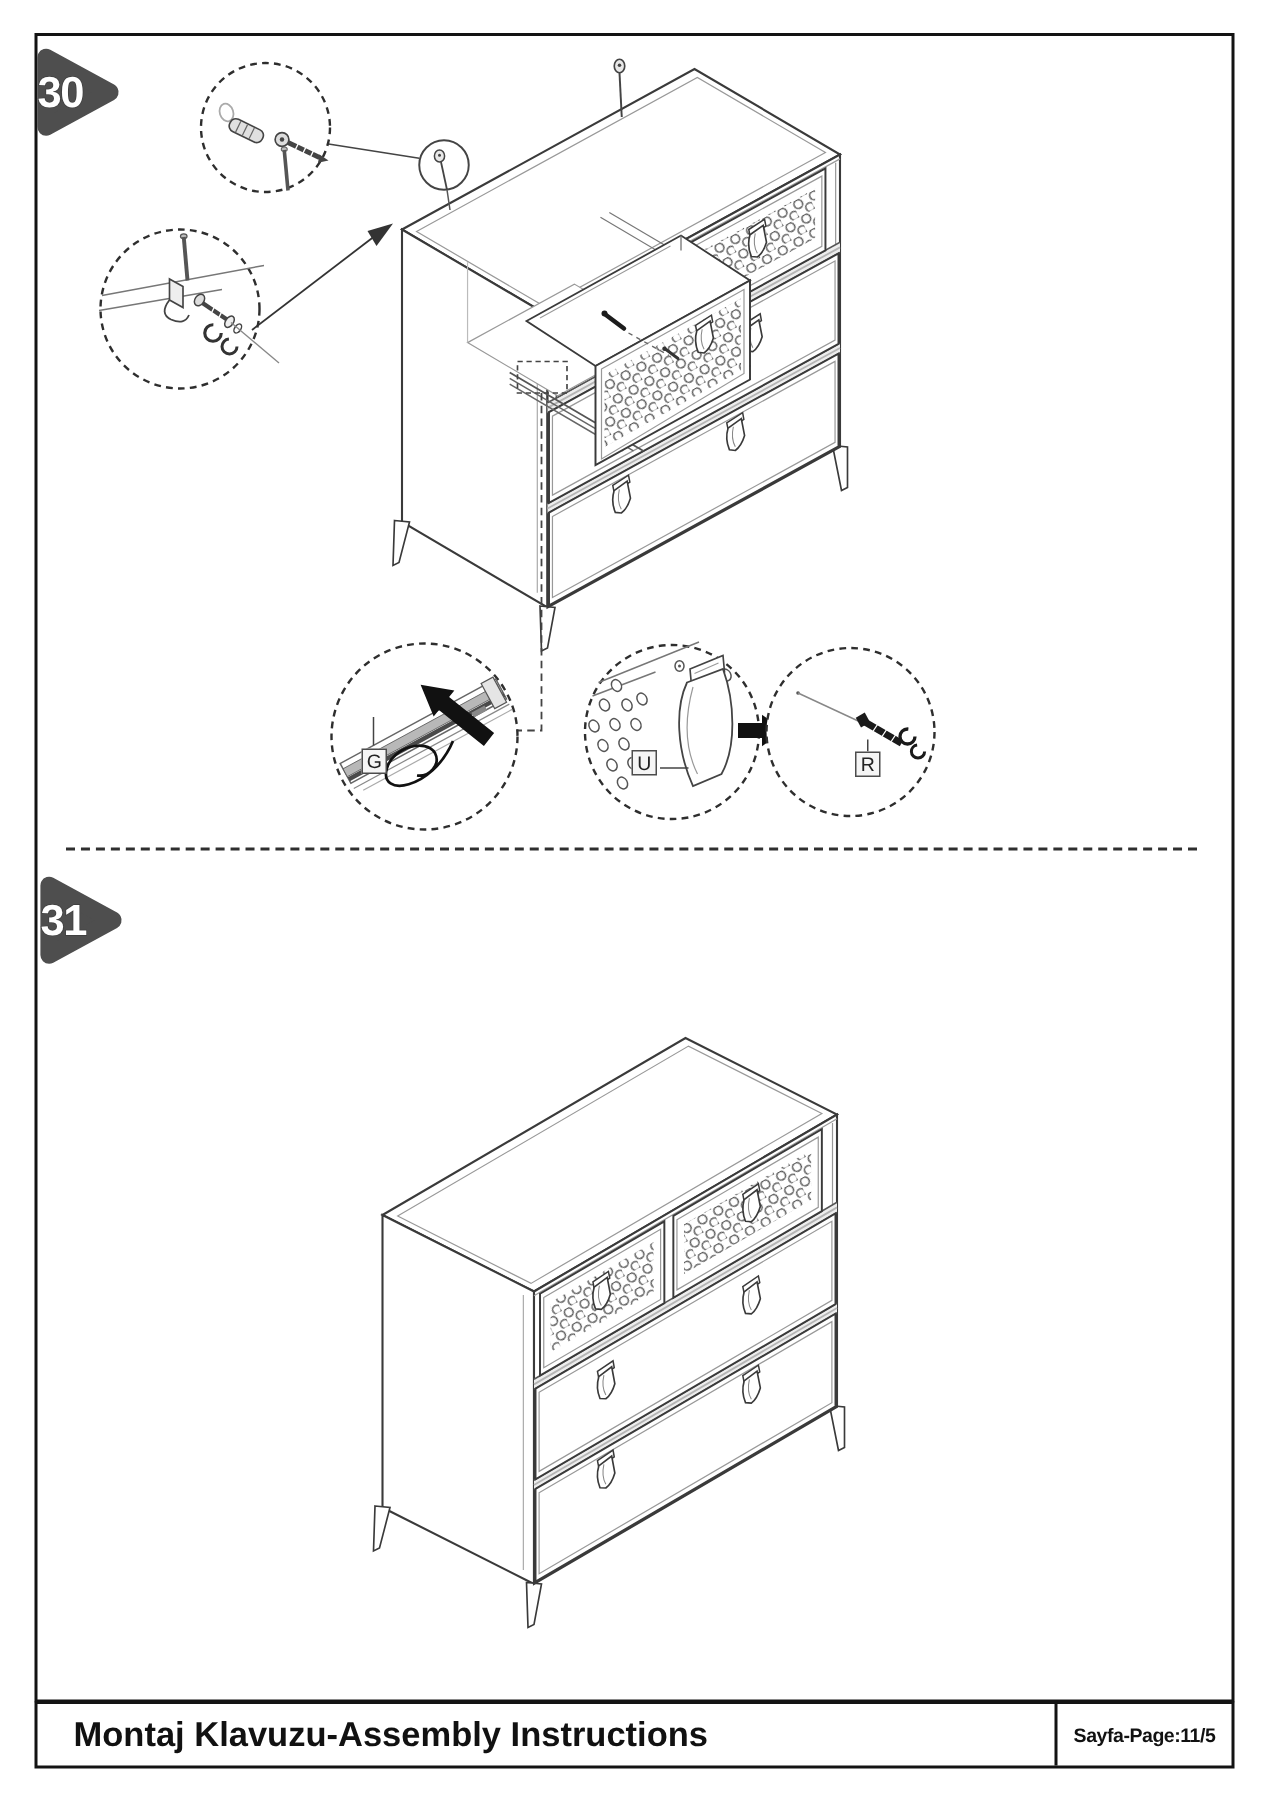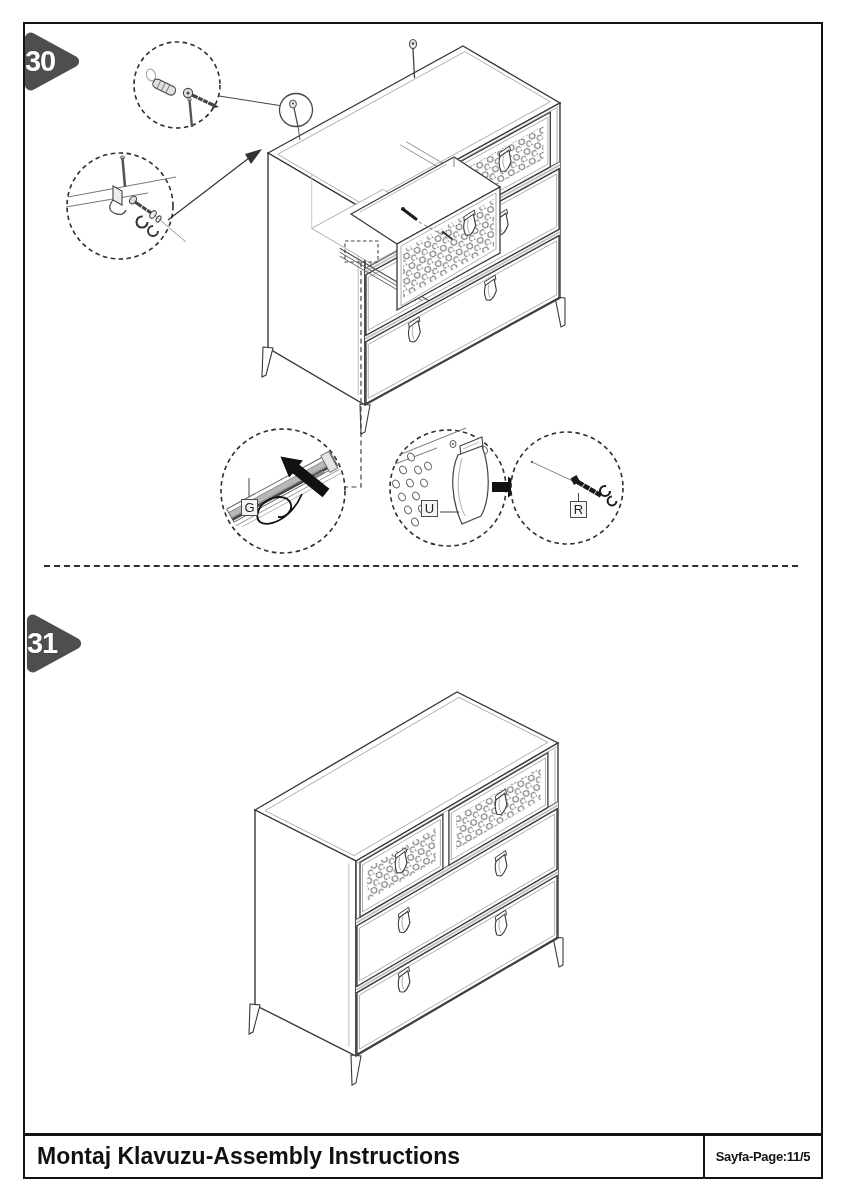--- a/index.html
+++ b/index.html
@@ -4,30 +4,30 @@
 <style>
   html,body{margin:0;padding:0;background:#fff;}
   body{width:849px;height:1200px;position:relative;font-family:"Liberation Sans",sans-serif;overflow:hidden;}
   .page{position:absolute;inset:0;background:#fff;}
   .page-border{position:absolute;left:23px;top:22px;width:800px;height:1113px;border:2px solid #131313;box-sizing:border-box;background:transparent;}
   svg.art{position:absolute;left:0;top:0;width:849px;height:1200px;z-index:2;}
   .badge{position:absolute;width:58px;height:63px;z-index:3;}
   .badge svg{width:100%;height:100%;}
   .badge text{font-family:"Liberation Sans",sans-serif;font-weight:bold;font-size:30px;letter-spacing:-1px;fill:#fff;stroke:#3d3d3d;stroke-width:1;paint-order:stroke;}
   #badge30{left:23px;top:30px;}
-  #badge31{left:25px;top:612px;}
+  #badge31{left:25px;top:582px;}
   .separator{position:absolute;left:44px;top:565px;width:754px;border-top:2px dashed #2f2f2f;z-index:2;}
   .plabel{position:absolute;width:17px;height:17px;border:1px solid #4c4c4c;background:#f5f5f5;color:#222;
           font-size:13px;display:flex;align-items:center;justify-content:center;z-index:4;box-sizing:border-box;}
   #label-g{left:241px;top:499px;}
   #label-u{left:421px;top:500px;}
   #label-r{left:570px;top:501px;}
   .footer{position:absolute;left:23px;top:1134px;width:800px;height:45px;border:2px solid #131313;box-sizing:border-box;
           display:flex;z-index:4;background:#fff;}
-  .footer-title{flex:1;display:flex;align-items:center;padding-left:12px;font-size:23px;font-weight:bold;color:#111;white-space:nowrap;}
+  .footer-title{flex:1;display:flex;align-items:center;padding-left:24px;font-size:23px;font-weight:bold;color:#111;white-space:nowrap;}
   .footer-page{width:118px;border-left:2px solid #131313;display:flex;align-items:center;justify-content:center;
                font-size:13px;font-weight:bold;color:#111;letter-spacing:-0.3px;box-sizing:border-box;}
 </style>
 </head>
 <body>
 
 <div class="page">
   <div class="page-border"></div>
 
   <svg class="art" viewBox="0 0 849 1200">

